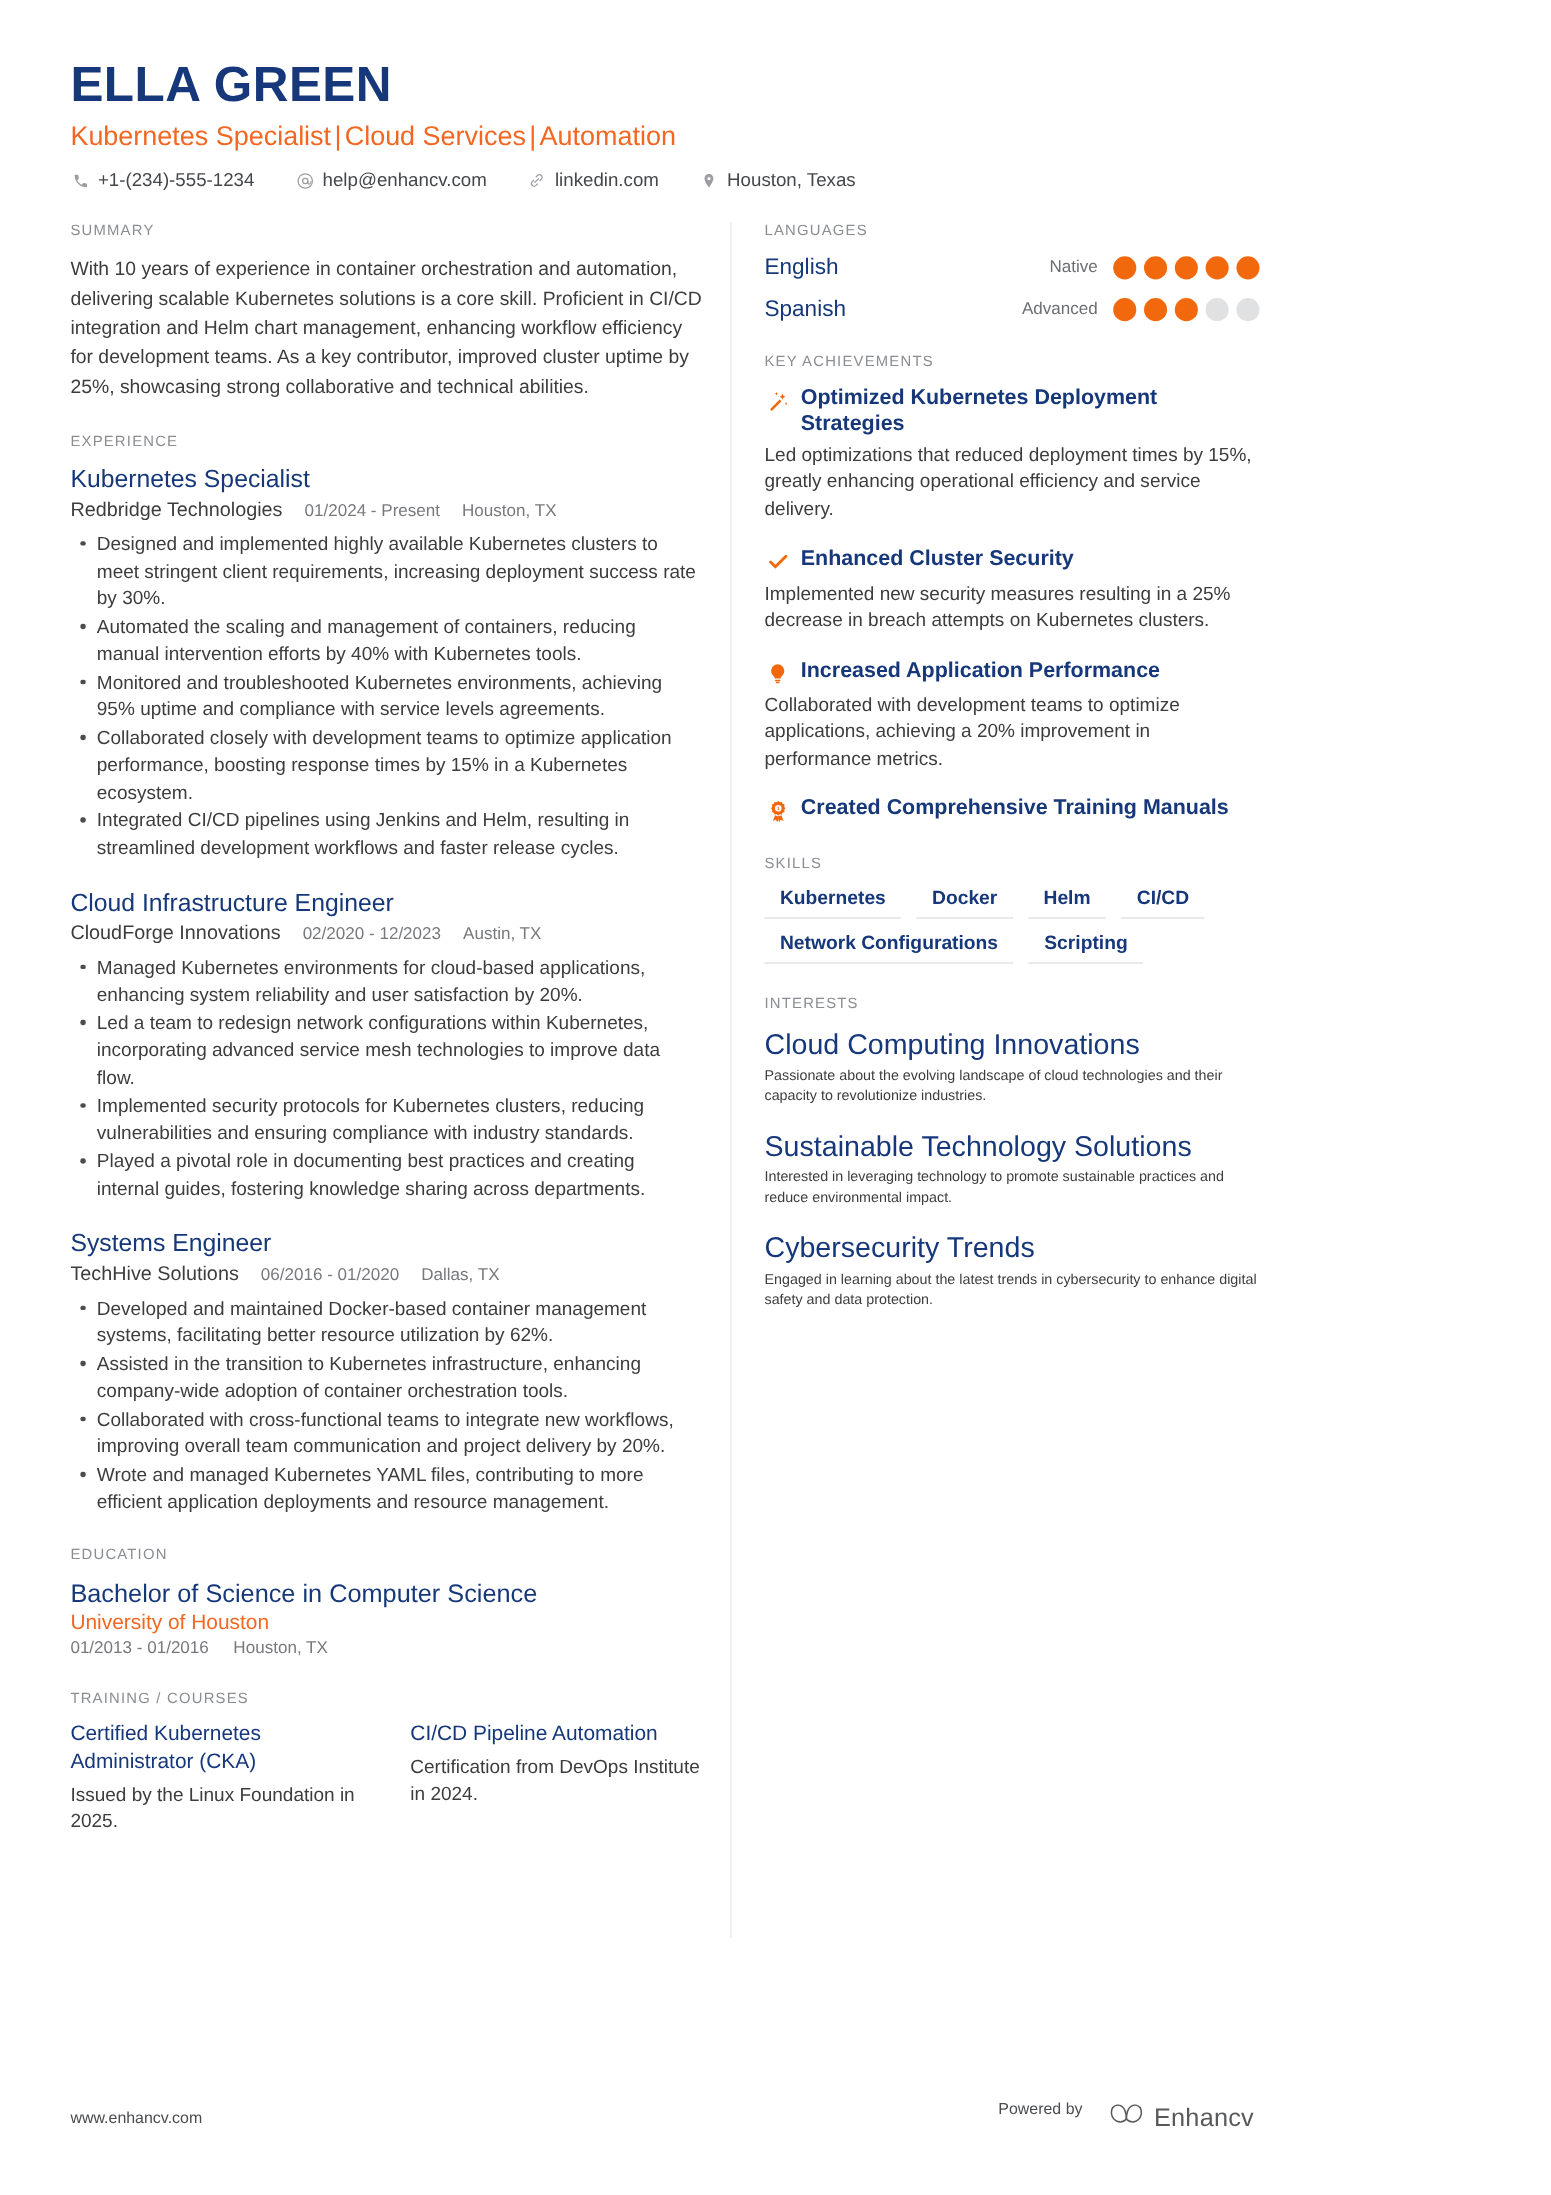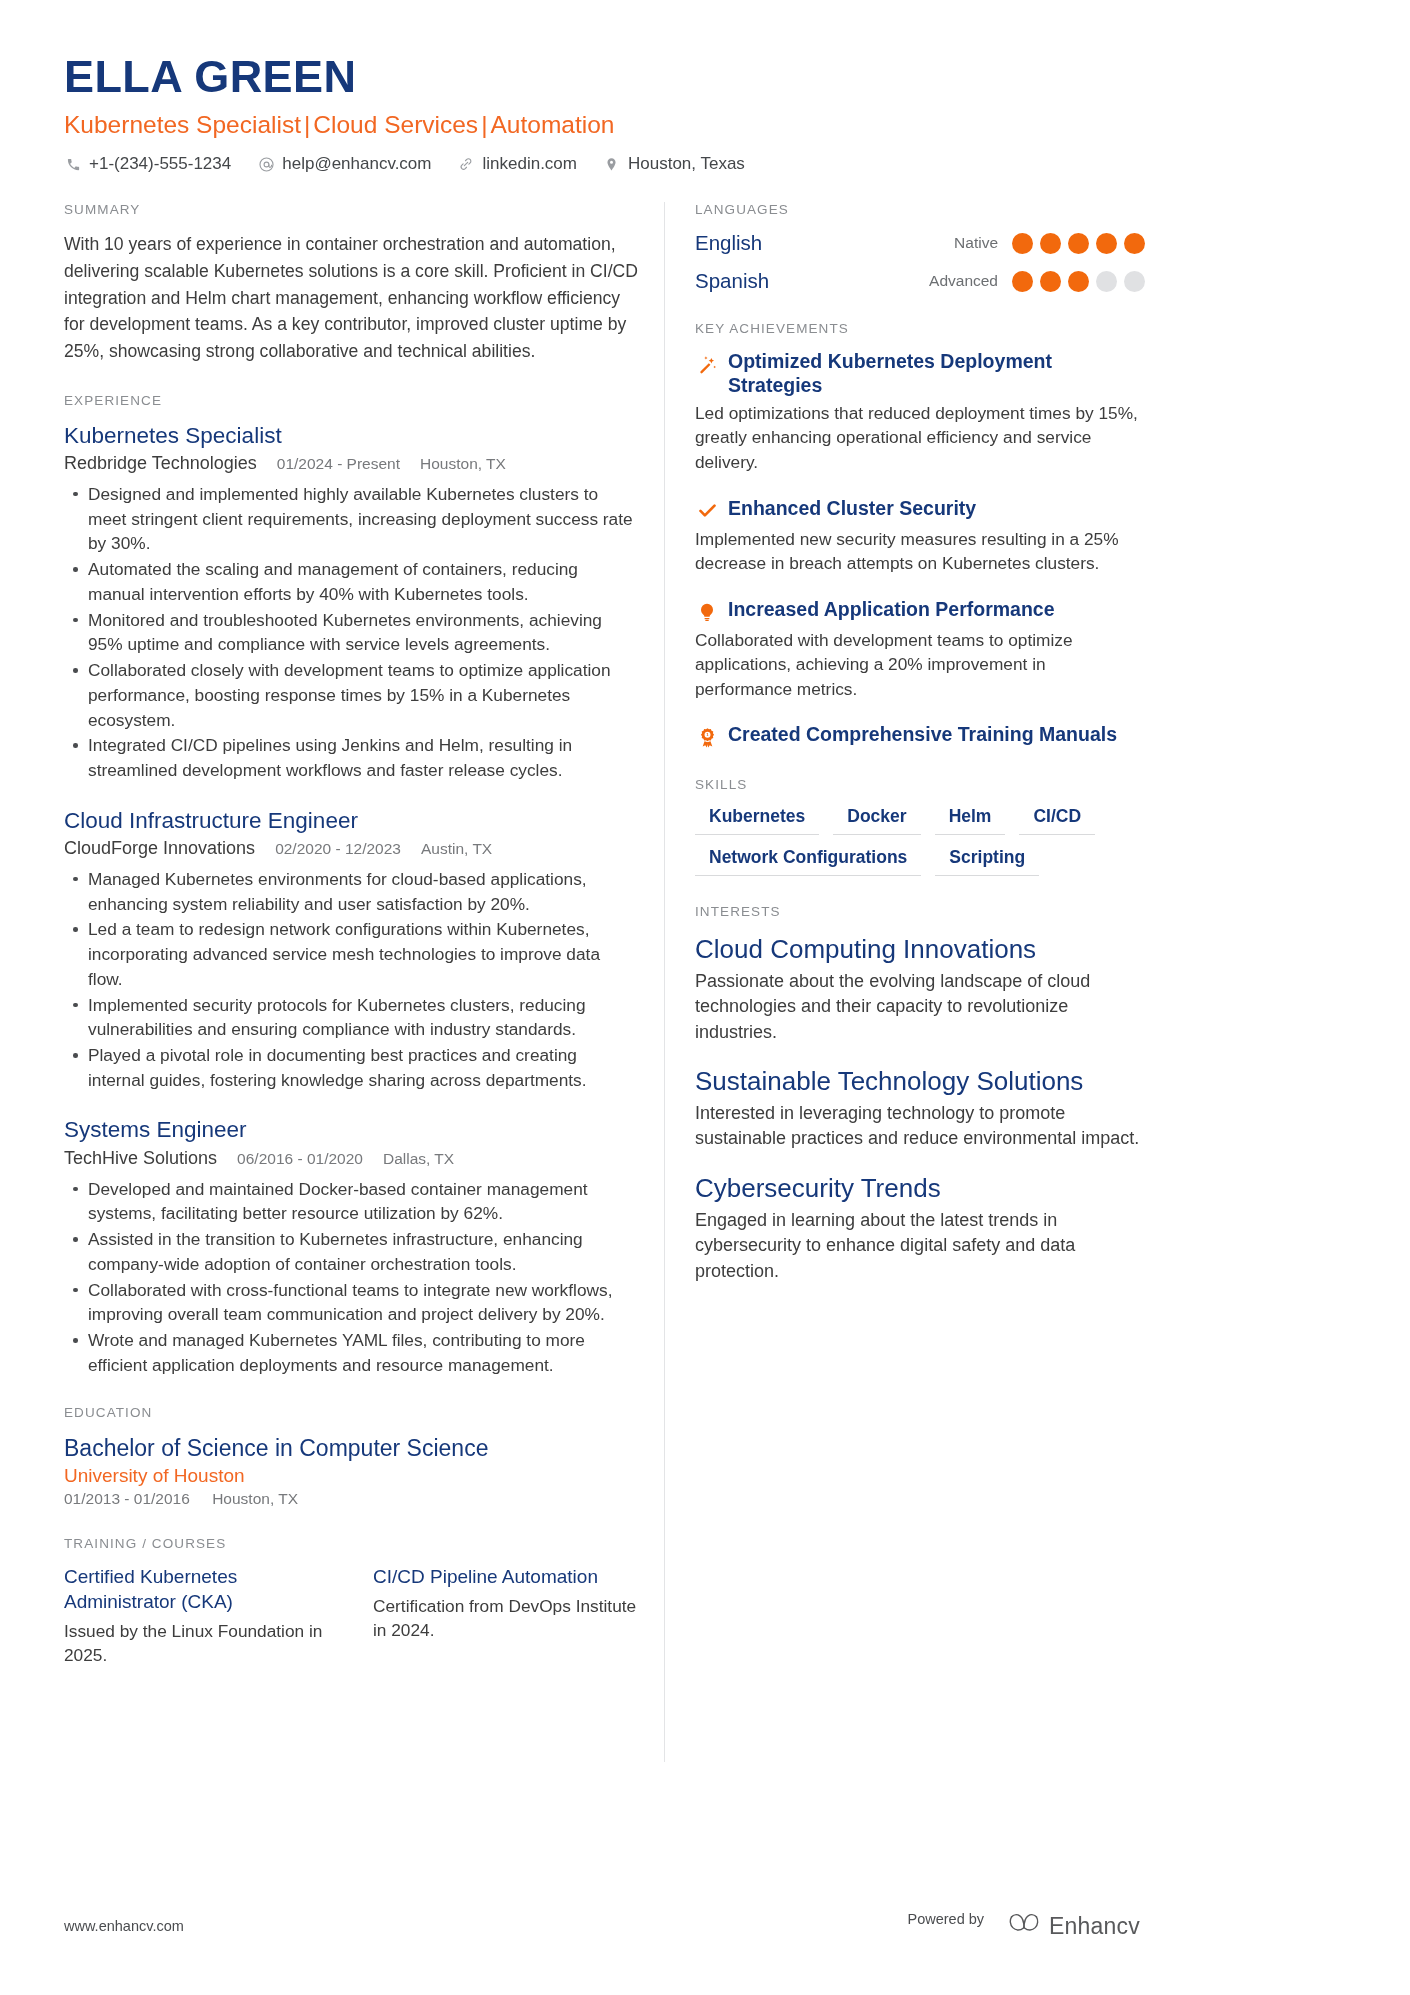--- a/index.html
+++ b/index.html
@@ -41,21 +41,21 @@
   }
   .headline .bar {
     color: #f26722;
     padding: 0 3px;
   }
 
   .contacts {
     display: flex;
     align-items: flex-end;
     flex-wrap: wrap;
-    gap: 4px;
+    gap: 15px;
     font-size: 17px;
     color: #44474a;
   }
   .contact-item {
     display: flex;
     align-items: center;
     margin-right: 22px;
   }
   .contact-item .ico {
     display: inline-flex;
@@ -273,21 +273,21 @@
   
   .interest { margin-bottom: 20px; }
   .interest:last-child { margin-bottom: 0; }
   .interest-name {
     font-size: 26px;
     color: #16387a;
     line-height: 1.25;
     margin-bottom: 3px;
   }
   .interest-desc {
-    font-size: 18px;
+    font-size: 13px;
     line-height: 1.42;
     color: #3d3d3d;
   }
 
   
   .footer {
     position: absolute;
     left: 64px;
     right: 64px;
     bottom: 54px;

